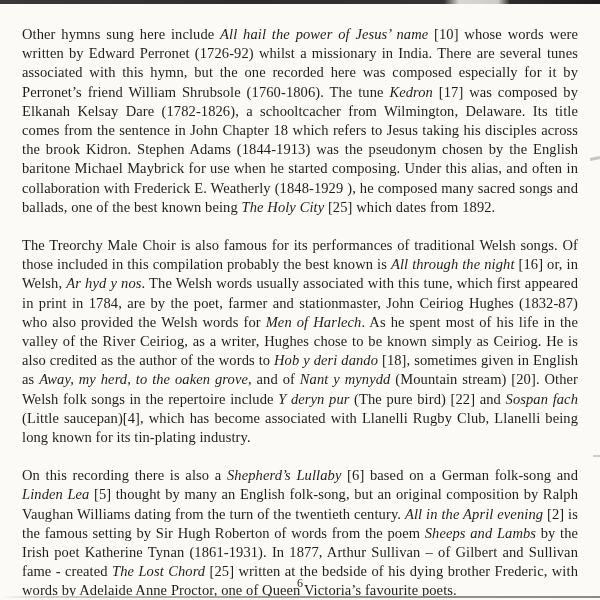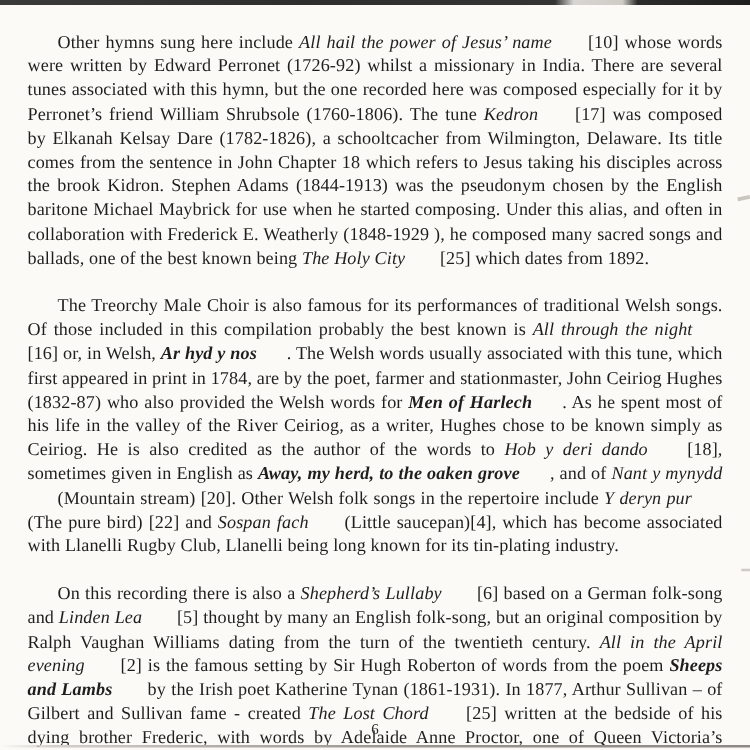--- a/index.html
+++ b/index.html
@@ -51,22 +51,22 @@
     left: 22px;
     width: 556px;
   }
   .para {
     margin: 0 0 19px 0;
     font-size: 14.5px;
     line-height: 19.2px;
     text-align: justify;
     letter-spacing: 0.1px;
   }
-  .r-n  { font-style: normal;  font-weight: 400; margin-left: 24px; }
-  .r-i  { font-style: italic;  font-weight: 700; }
+  .r-n  { font-style: normal;  font-weight: 400; }
+  .r-i  { font-style: italic;  font-weight: 400; }
   .r-bi { font-style: italic;  font-weight: 400; }
   .page-number {
     position: absolute;
     bottom: 9px;
     left: 0;
     width: 600px;
     text-align: center;
     font-size: 12px;
     color: #2a2a2a;
   }

